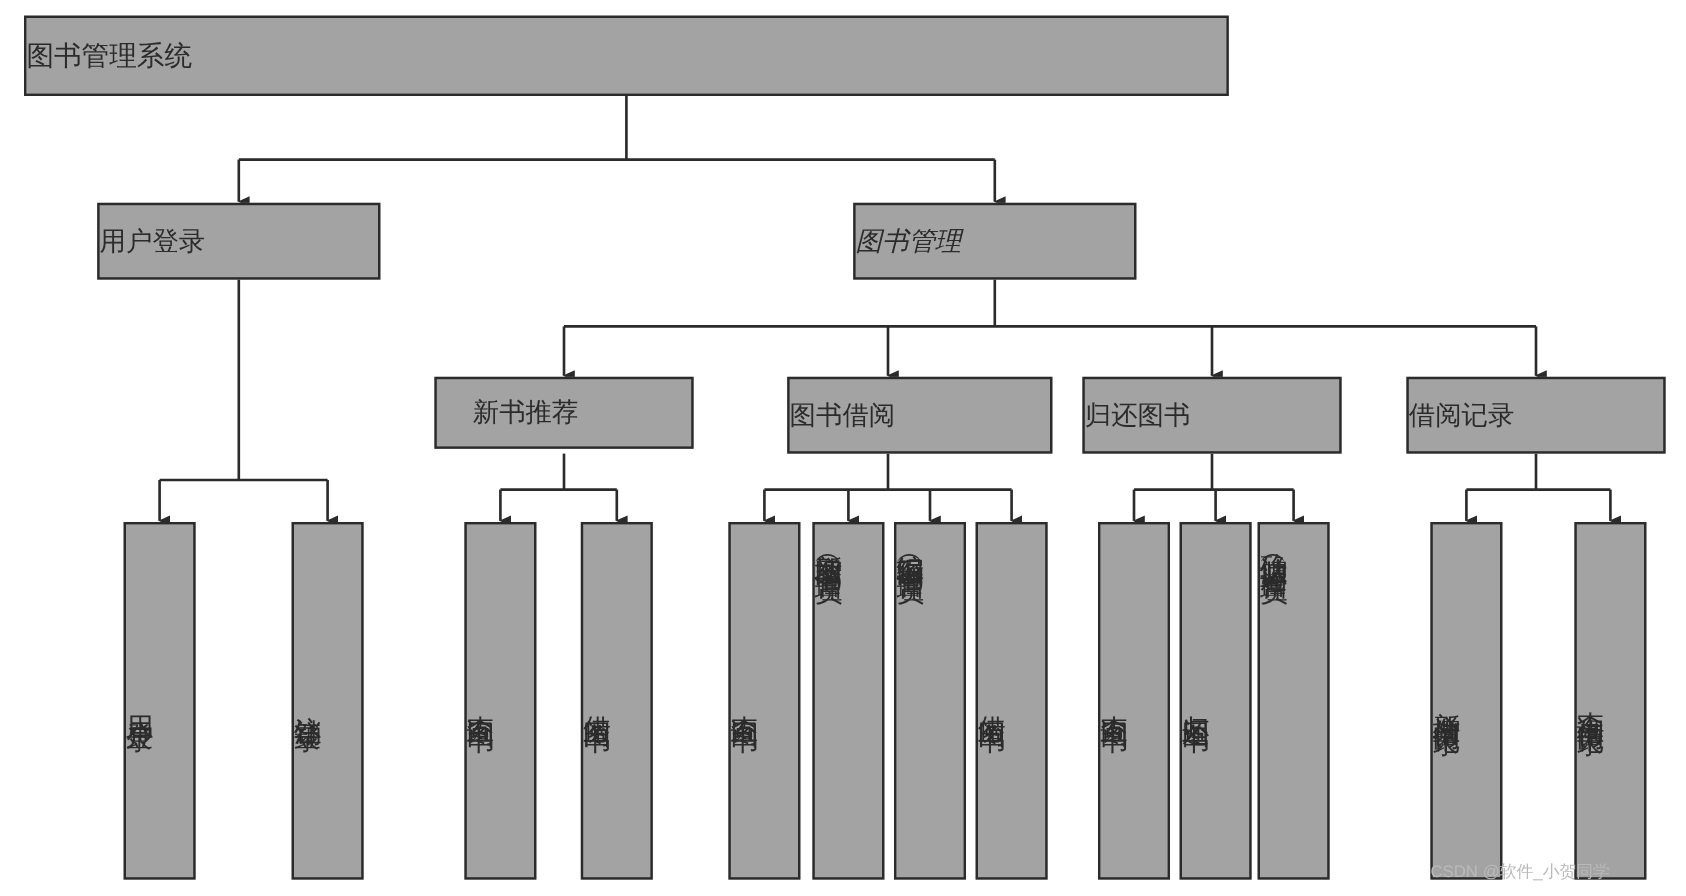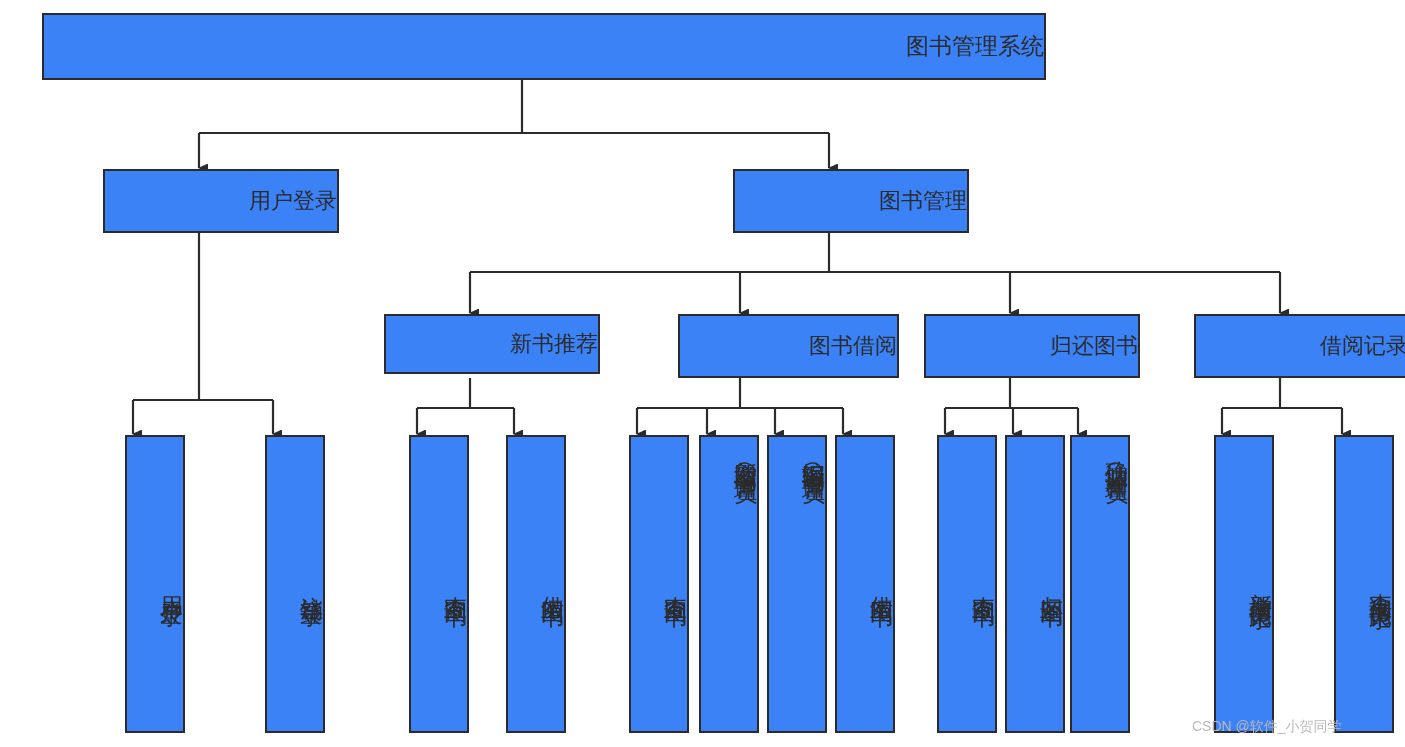--- a/index.html
+++ b/index.html
@@ -22,27 +22,26 @@
     position: absolute;
     left: 0;
     top: 0;
     width: 1405px;
     height: 747px;
     pointer-events: none;
   }
   .node {
     position: absolute;
     box-sizing: border-box;
-    background: #3b82f6;
+    background: #a3a3a3;
     border: 2px solid #2b2b2b;
     display: flex;
     align-items: center;
-    justify-content: flex-end;
+    justify-content: flex-start;
     z-index: 2;
-    margin-left: 22px;
   }
   .node .node-label {
     color: #2b2b2b;
     line-height: 1.18;
     text-align: center;
     white-space: nowrap;
   }
   
   .node.horiz .node-label {
     font-size: 22px;
@@ -126,21 +125,21 @@
       </g>
   </svg>
 
   <div id="node-layer">
       <div class="node horiz root" style="left: 20px; top: 13px; width: 1004px; height: 67px;">
         <span class="node-label">图书管理系统</span>
       </div>
       <div class="node horiz" style="left: 81px; top: 169px; width: 236px; height: 64px;">
         <span class="node-label">用户登录</span>
       </div>
-      <div class="node horiz" style="left: 711px; top: 169px; width: 236px; height: 64px;">
+      <div class="node horiz" style="left: 711px; top: 169px; width: 236px; height: 64px; font-style: italic;">
         <span class="node-label">图书管理</span>
       </div>
       <div class="node horiz" style="left: 362px; top: 314px; width: 216px; height: 60px; padding-left: 30px;">
         <span class="node-label">新书推荐</span>
       </div>
       <div class="node horiz" style="left: 656px; top: 314px; width: 221px; height: 64px;">
         <span class="node-label">图书借阅</span>
       </div>
       <div class="node horiz" style="left: 902px; top: 314px; width: 216px; height: 64px;">
         <span class="node-label">归还图书</span>

